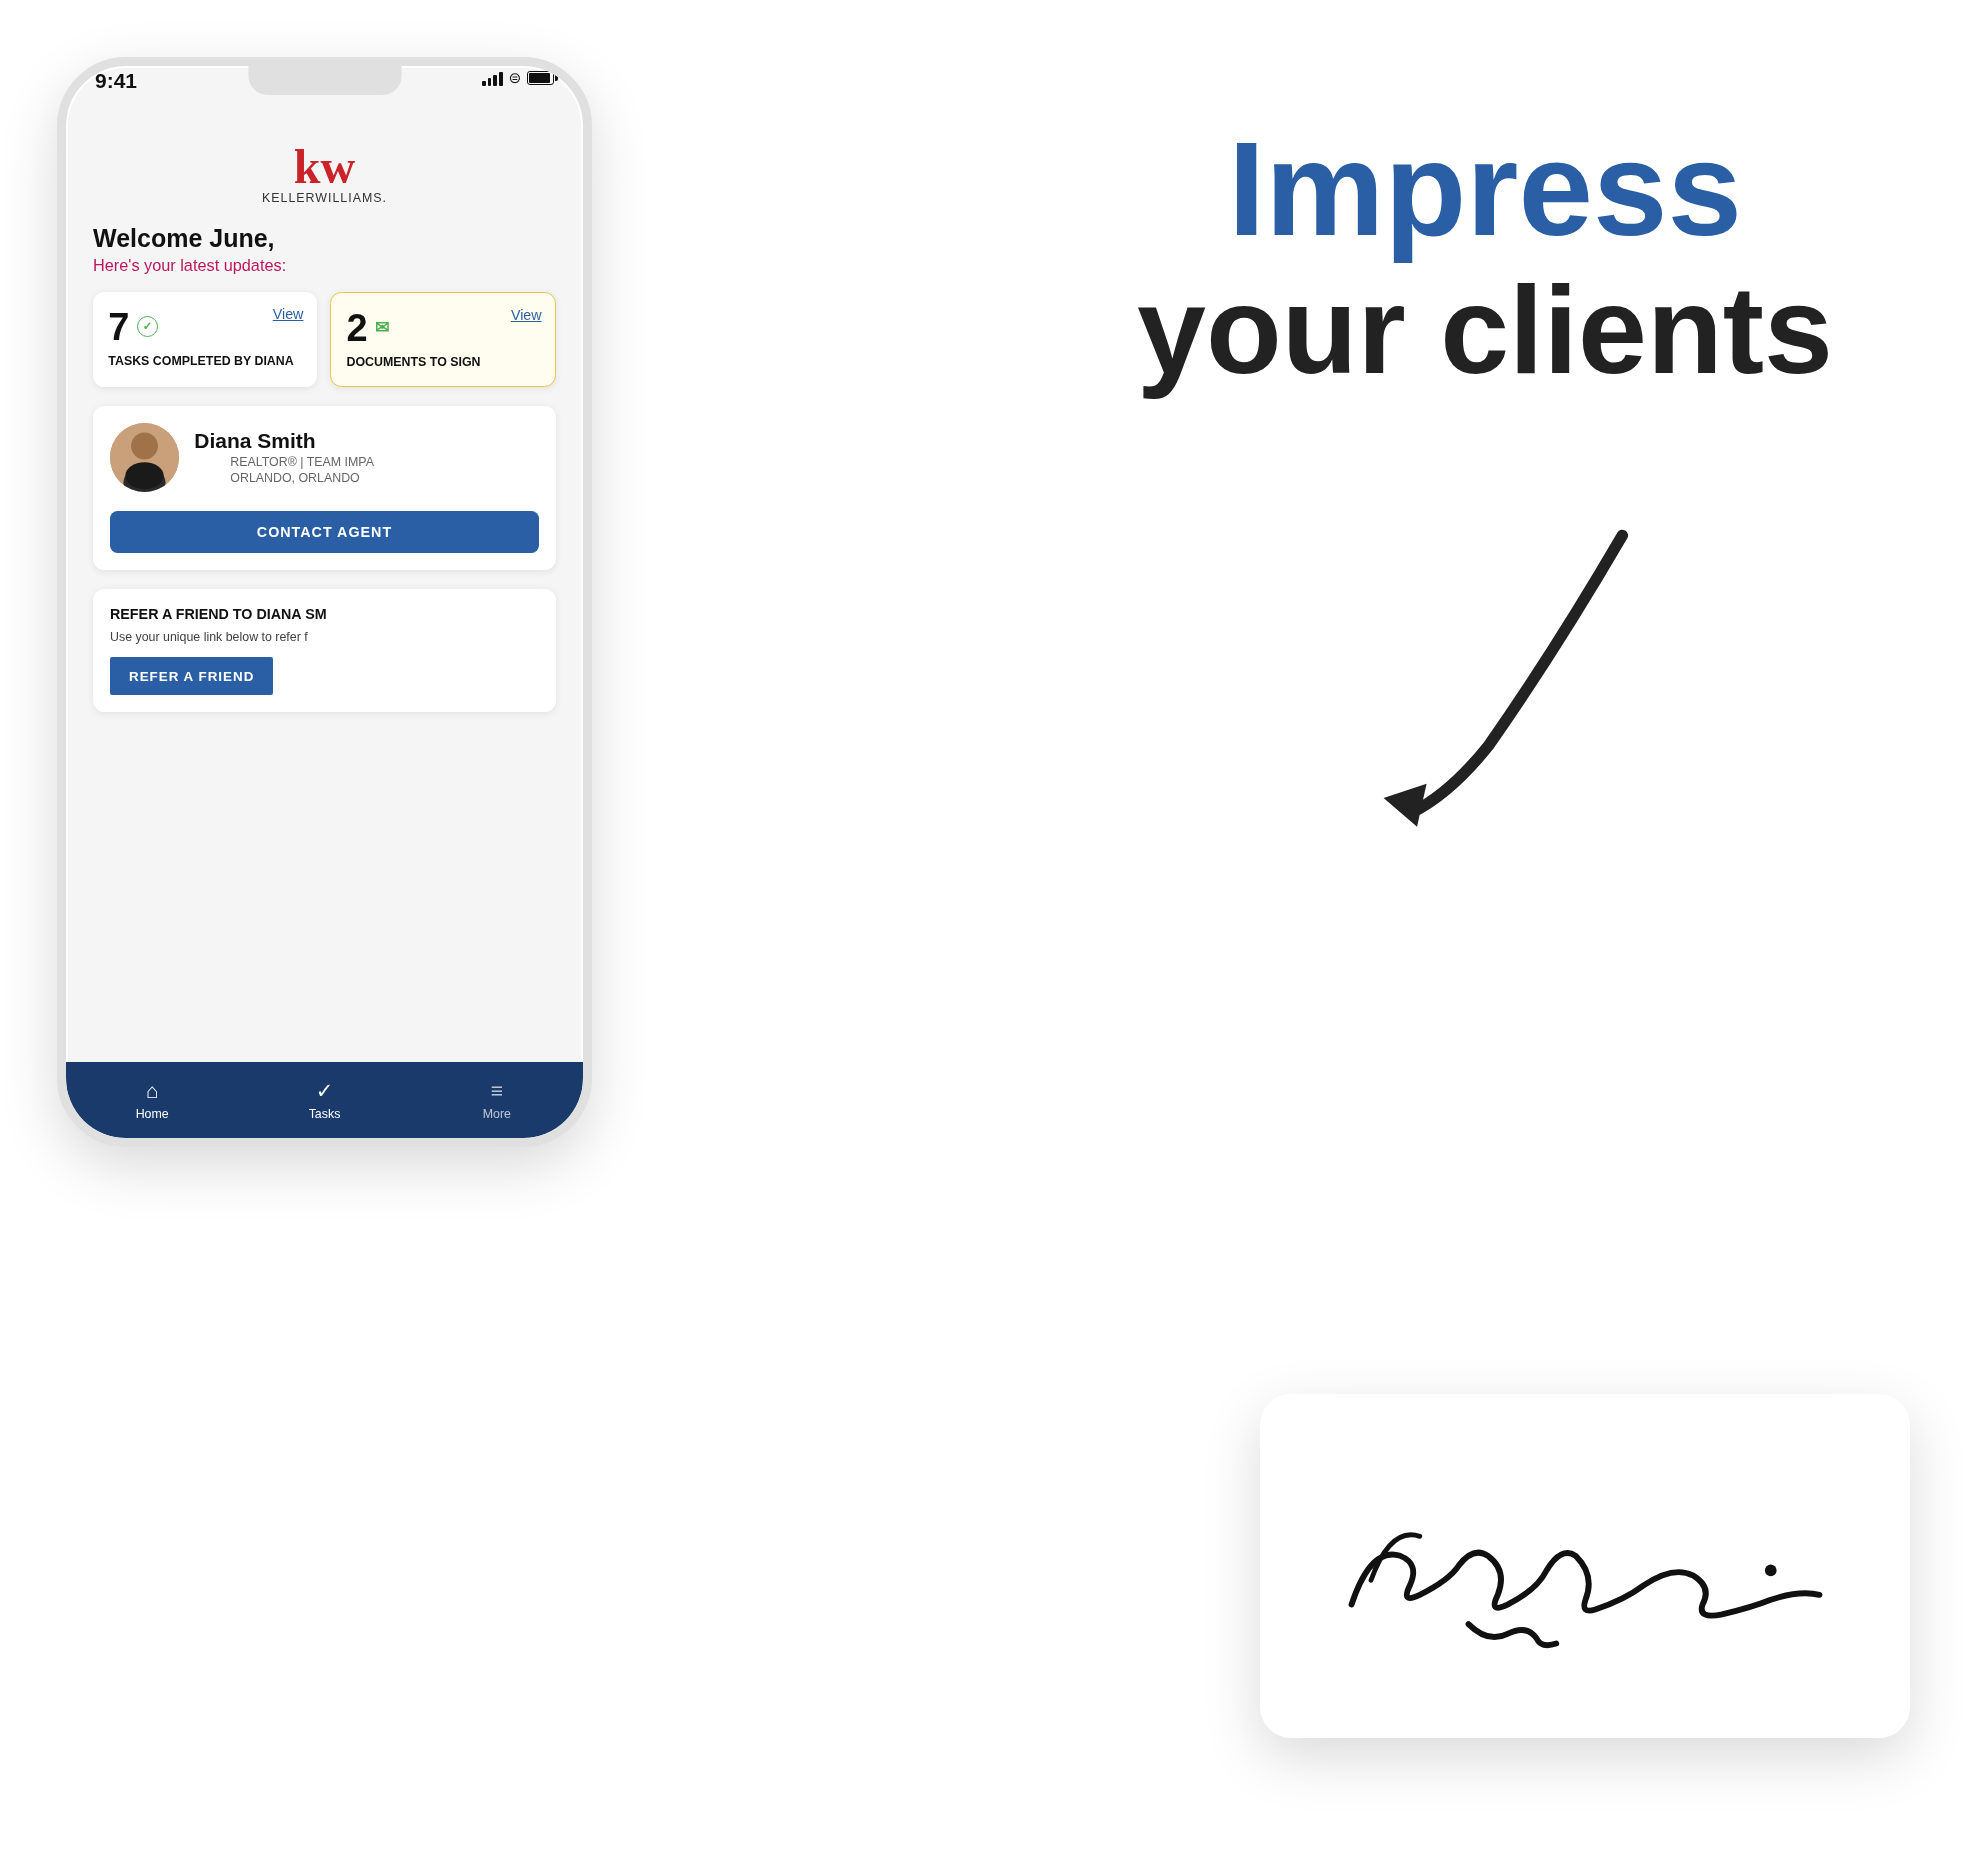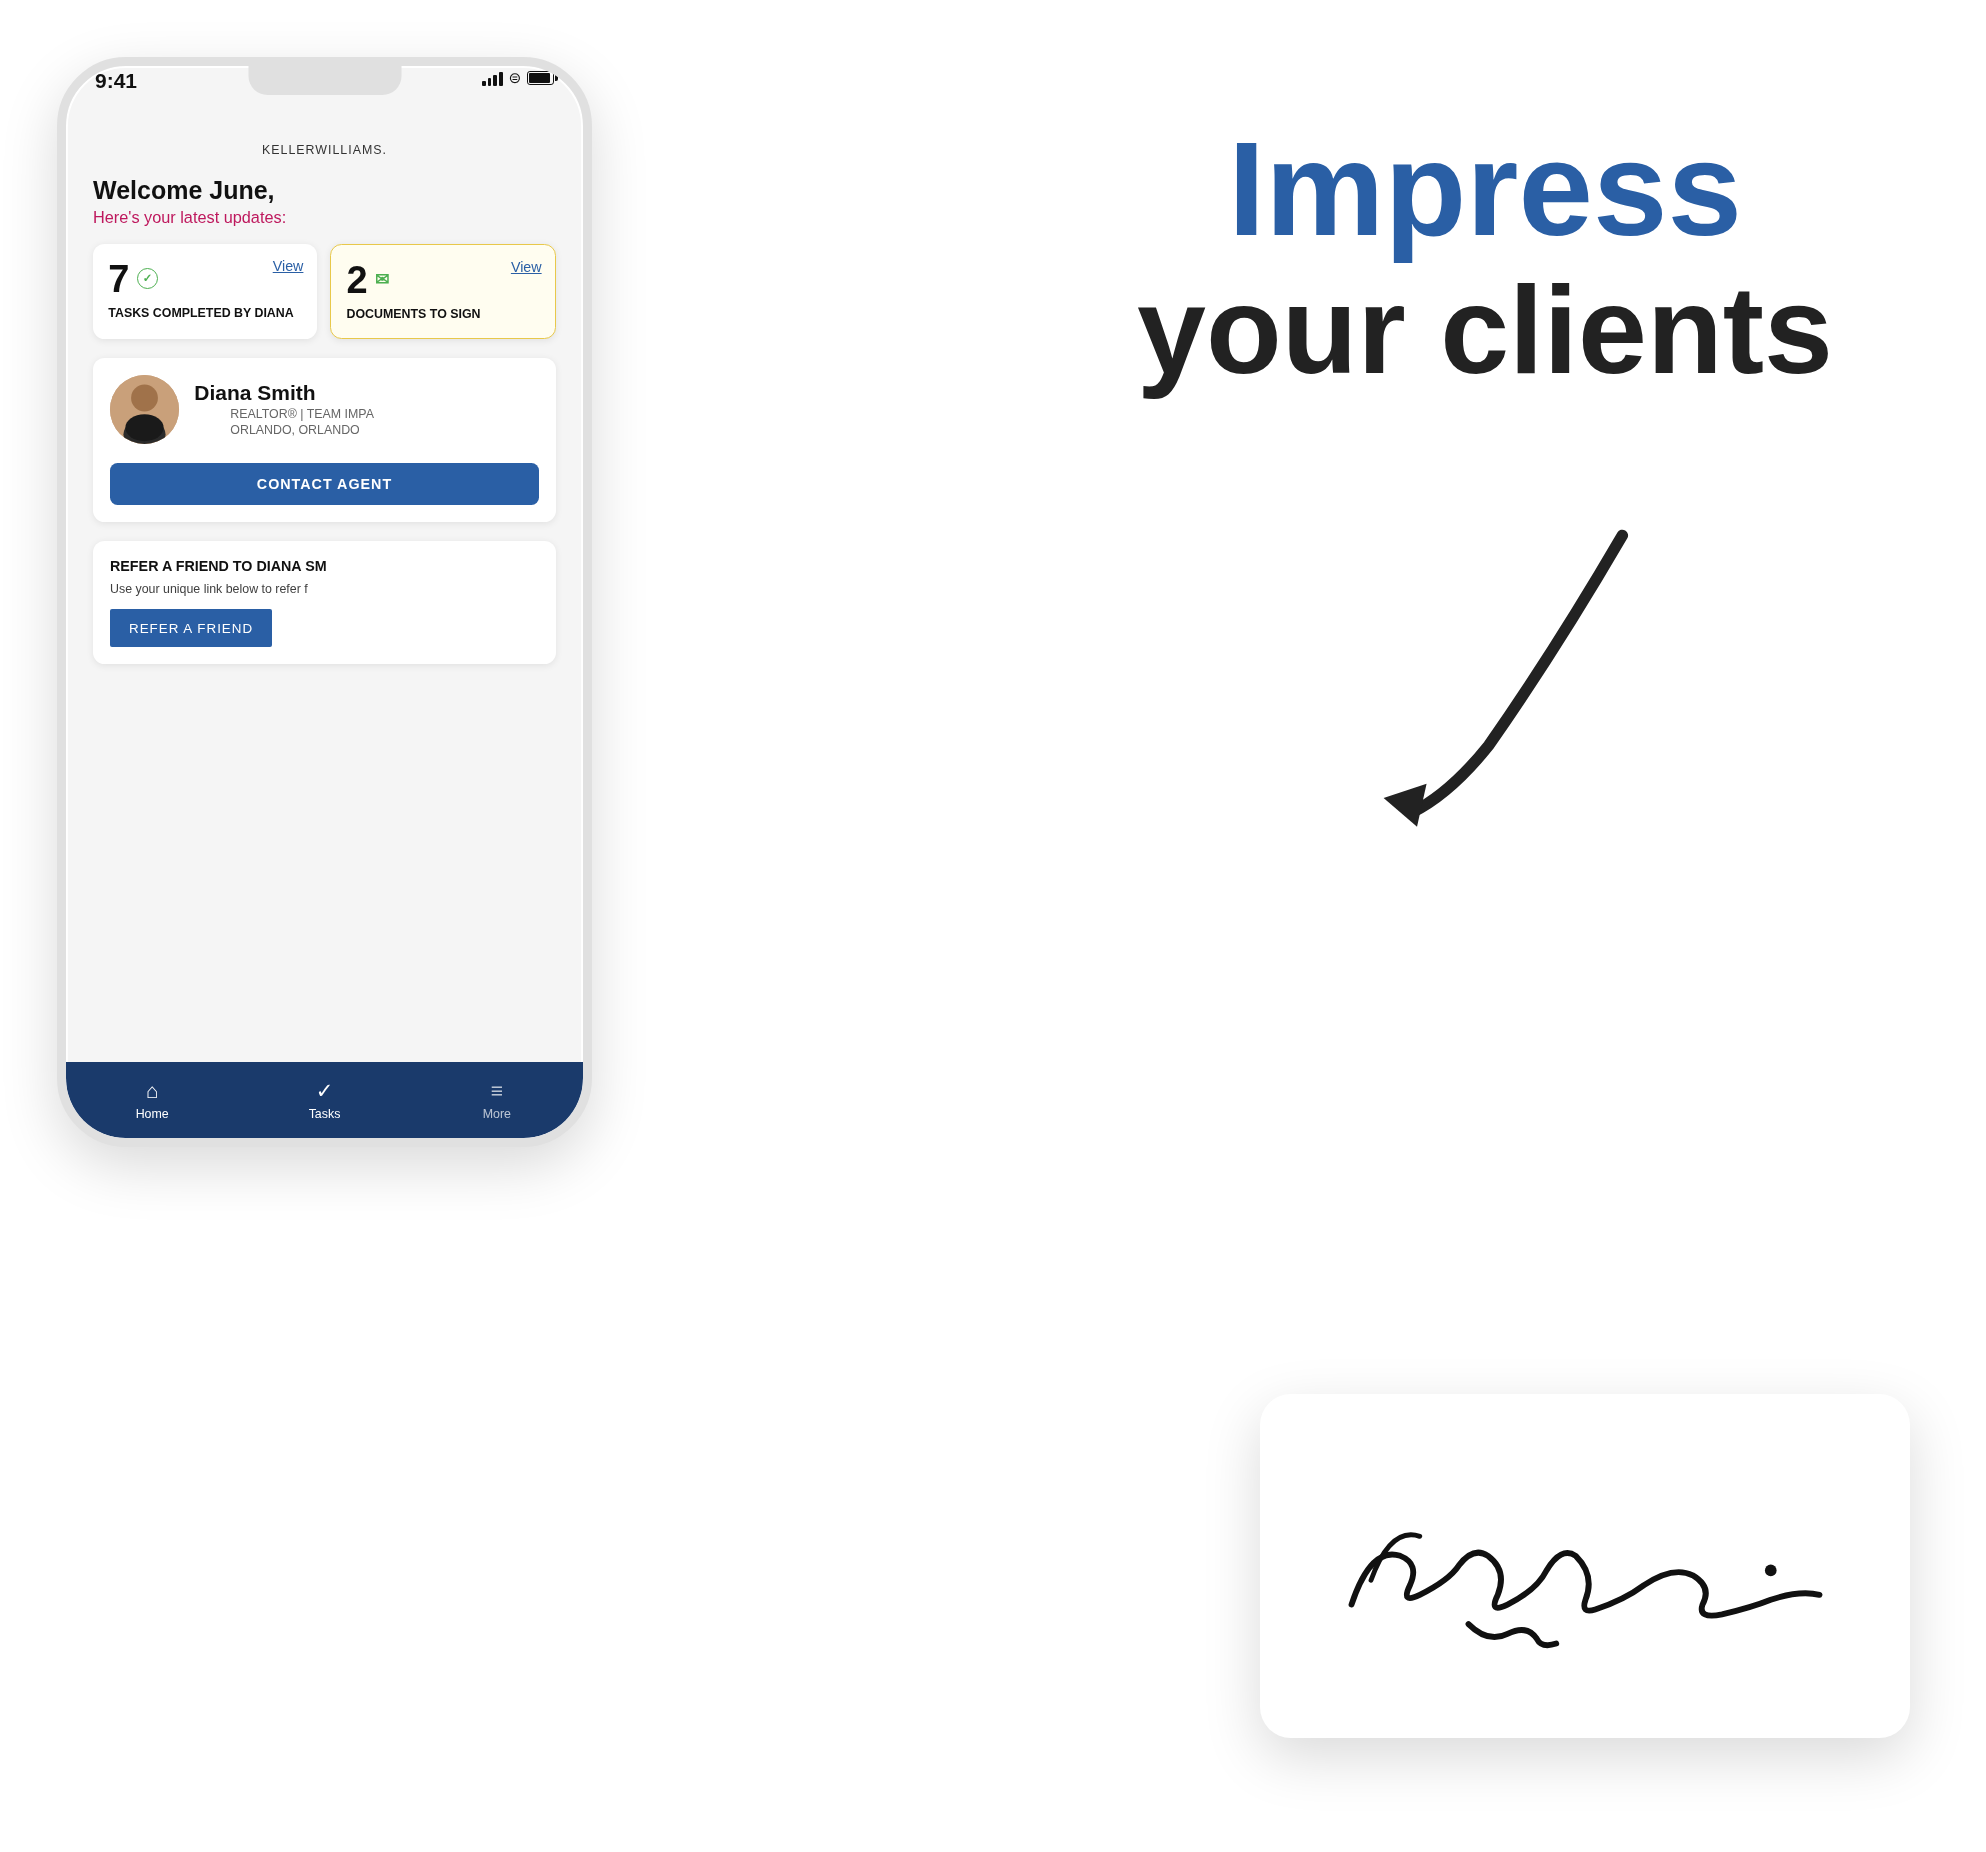--- a/index.html
+++ b/index.html
@@ -328,21 +328,21 @@
       color: #404040;
       margin-bottom: 13.4px;
     }
     .refer-btn {
       background: #2a5fa5;
       color: #fff;
       border: none;
       border-radius: 2px;
       padding: 11.5px 19px;
       font-size: 13.4px;
-      font-weight: 400;
+      font-weight: 700;
       letter-spacing: 1px;
       text-transform: uppercase;
       cursor: pointer;
     }
 
     
     .bottom-nav {
       position: absolute;
       bottom: 0;
       left: 0;
@@ -423,20 +423,21 @@
           <span class="wifi-icon">⊜</span>
           <div class="battery-icon">
             <div class="battery-fill"></div>
           </div>
         </div>
       </div>
 
       <div class="phone-content">
 
         <div class="kw-logo">
+          <div class="kw-letters">kw</div>
           <div class="kw-full">
             <span>KELLER</span><span>WILLIAMS.</span>
           </div>
         </div>
 
         <div class="welcome-text">Welcome June,</div>
         <div class="welcome-sub">Here's your latest updates:</div>
 
         <div class="cards-row">
           <div class="card">

